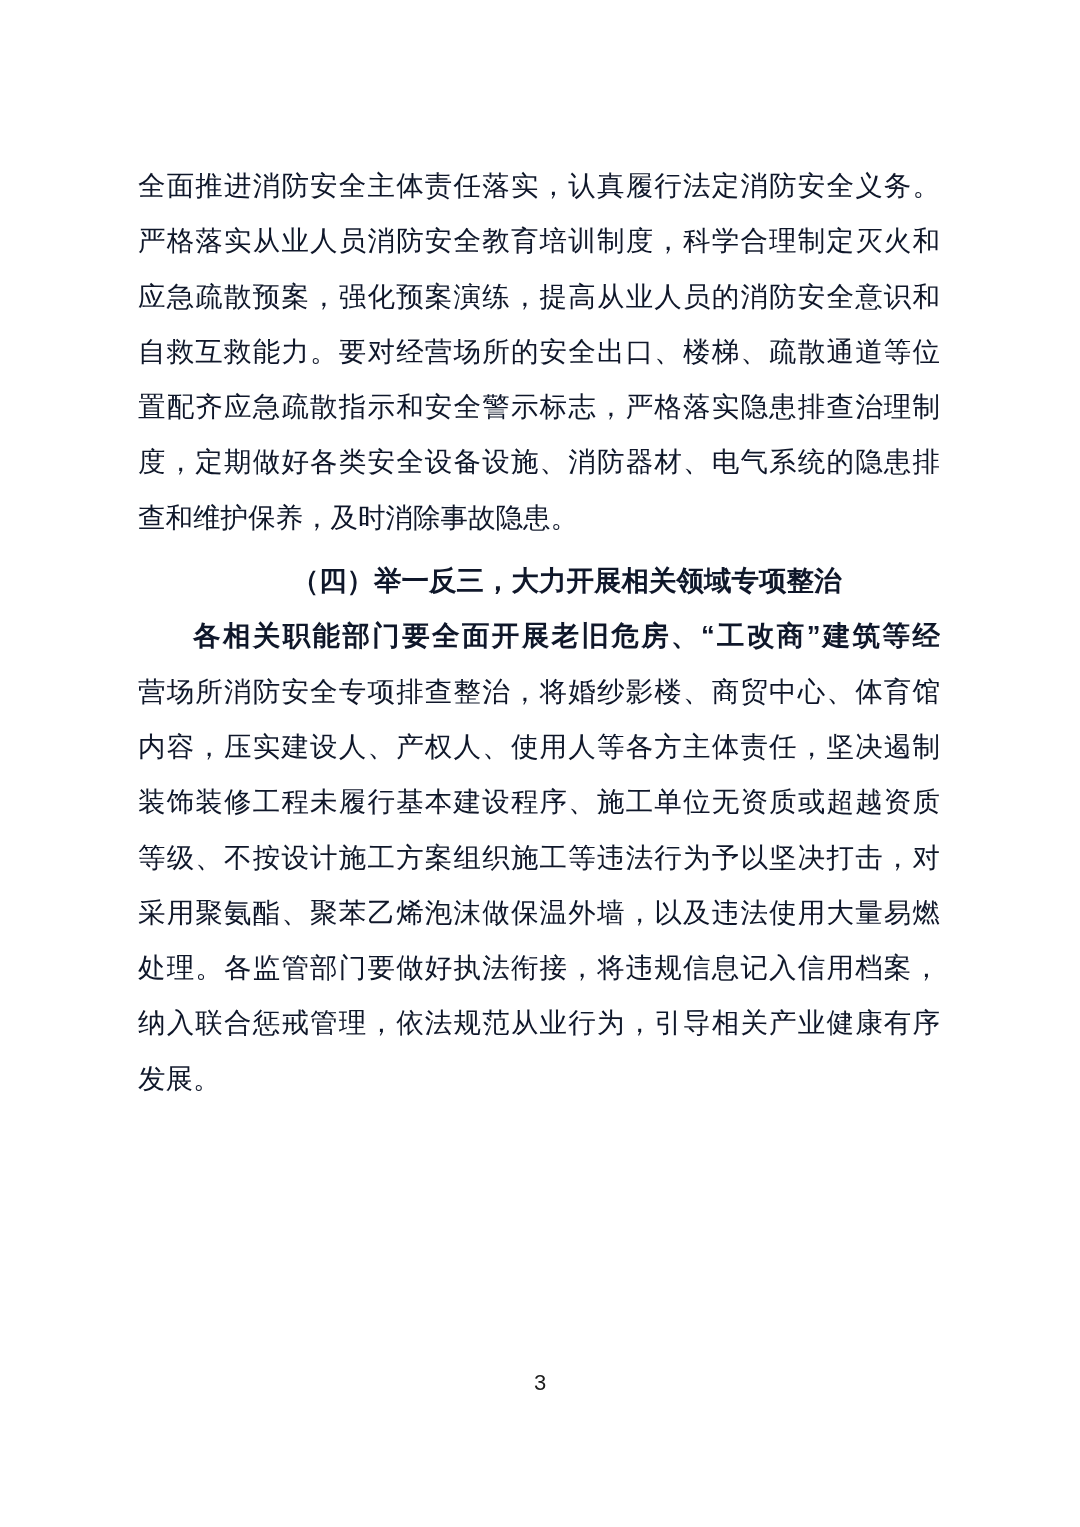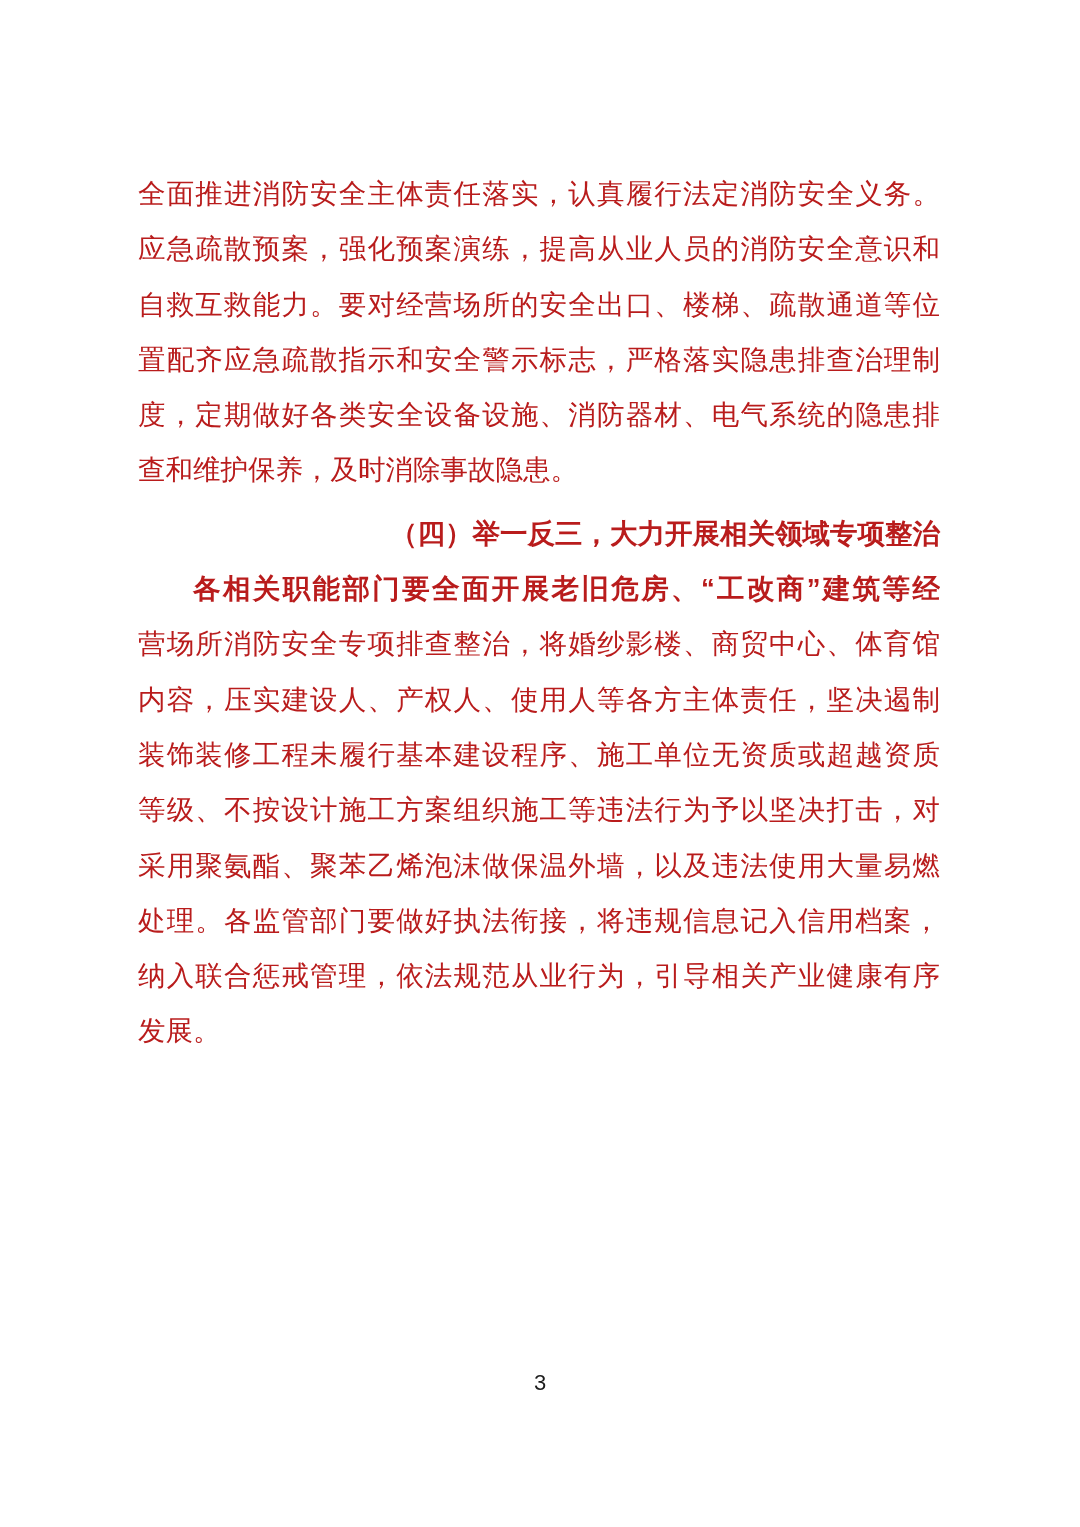--- a/index.html
+++ b/index.html
@@ -12,46 +12,46 @@
     width: 1080px;
     height: 1527px;
     background: #ffffff;
     overflow: hidden;
     font-family: "Liberation Sans", sans-serif;
     color: #161616;
   }
   .body-text {
     position: absolute;
     left: 138px;
-    top: 166px;
+    top: 158px;
     width: 802px;
     font-size: 27.5px;
     line-height: 55.3px;
-    color: #b91c1c;
+    color: #0f172a;
   }
   .text-line {
     text-align: justify;
     text-align-last: justify;
     text-justify: inter-ideograph;
     overflow: hidden;
     white-space: nowrap;
   }
   .text-line.last {
     text-align-last: left;
     text-align: left;
   }
   .text-line.indent2 {
     padding-left: 55px;
     font-weight: bold;
   }
   .section-heading {
     padding-left: 55px;
     font-weight: 700;
     margin-top: 8px;
-    text-align: right;
+    text-align: center;
     white-space: nowrap;
   }
   .page-number {
     position: absolute;
     left: 0;
     width: 1080px;
     top: 1368px;
     text-align: center;
     font-size: 22px;
     line-height: 30px;
@@ -60,20 +60,21 @@
 </style>
 </head>
 <body>
 
 <div class="page">
 
   <div class="body-text">
 
     <div>
       <div class="text-line">全面推进消防安全主体责任落实，认真履行法定消防安全义务。</div>
+      <div class="text-line">严格落实从业人员消防安全教育培训制度，科学合理制定灭火和</div>
       <div class="text-line">应急疏散预案，强化预案演练，提高从业人员的消防安全意识和</div>
       <div class="text-line">自救互救能力。要对经营场所的安全出口、楼梯、疏散通道等位</div>
       <div class="text-line">置配齐应急疏散指示和安全警示标志，严格落实隐患排查治理制</div>
       <div class="text-line">度，定期做好各类安全设备设施、消防器材、电气系统的隐患排</div>
       <div class="text-line last">查和维护保养，及时消除事故隐患。</div>
     </div>
 
     <div class="section-heading">（四）举一反三，大力开展相关领域专项整治</div>
 
     <div>

